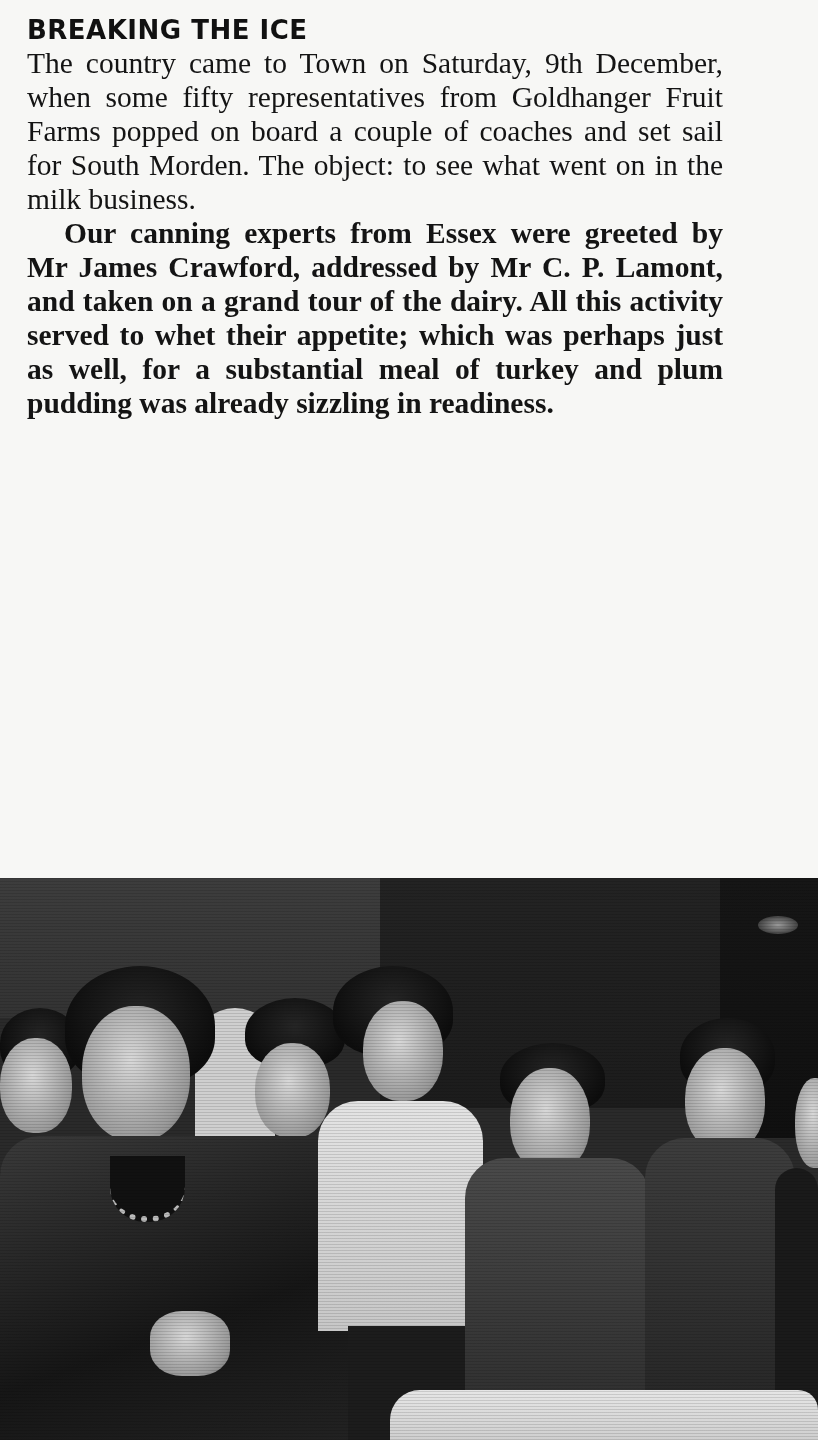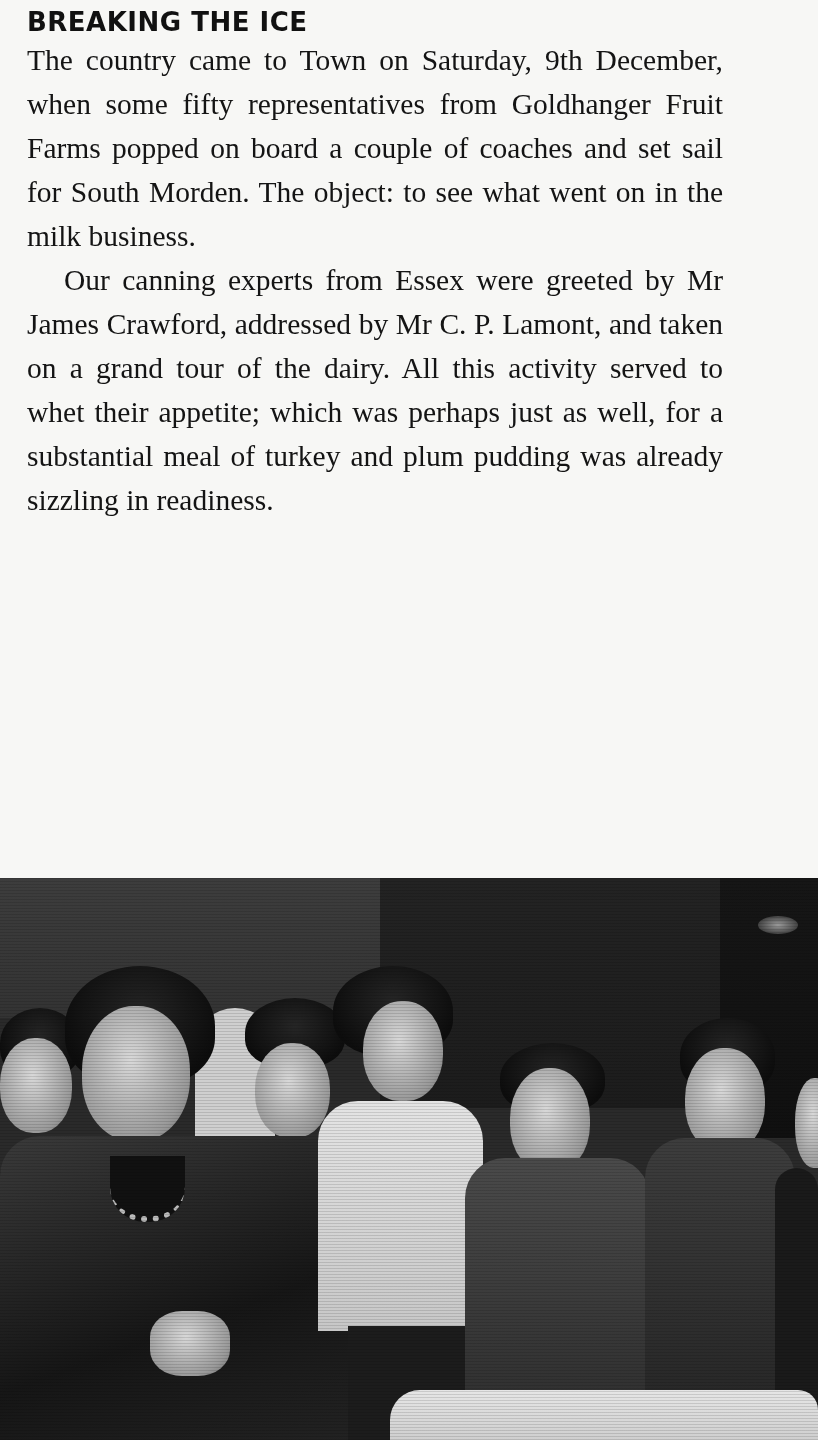--- a/index.html
+++ b/index.html
@@ -11,42 +11,43 @@
       width: 818px;
       height: 1440px;
       overflow: hidden;
       position: relative;
       font-family: "Liberation Serif", "DejaVu Serif", serif;
       color: #141414;
     }
     .article {
       position: absolute;
       left: 27px;
-      top: 4px;
+      top: 12px;
       width: 696px;
     }
     .headline {
       font-family: "DejaVu Sans", "Liberation Sans", sans-serif;
       font-weight: bold;
       font-size: 26px;
       letter-spacing: 0.5px;
       margin: 0;
       height: 34px;
       line-height: 36px;
       color: #111;
     }
     .para {
       margin: 0;
       font-size: 29.5px;
-      line-height: 44px;
+      line-height: 34px;
       text-align: justify;
       text-align-last: left;
     }
     .para.indent {
       text-indent: 37px;
+      font-weight: bold;
     }
     .photo {
       position: absolute;
       left: 0;
       top: 878px;
       width: 818px;
       height: 562px;
       overflow: hidden;
       background: #2a2a2a;
     }

